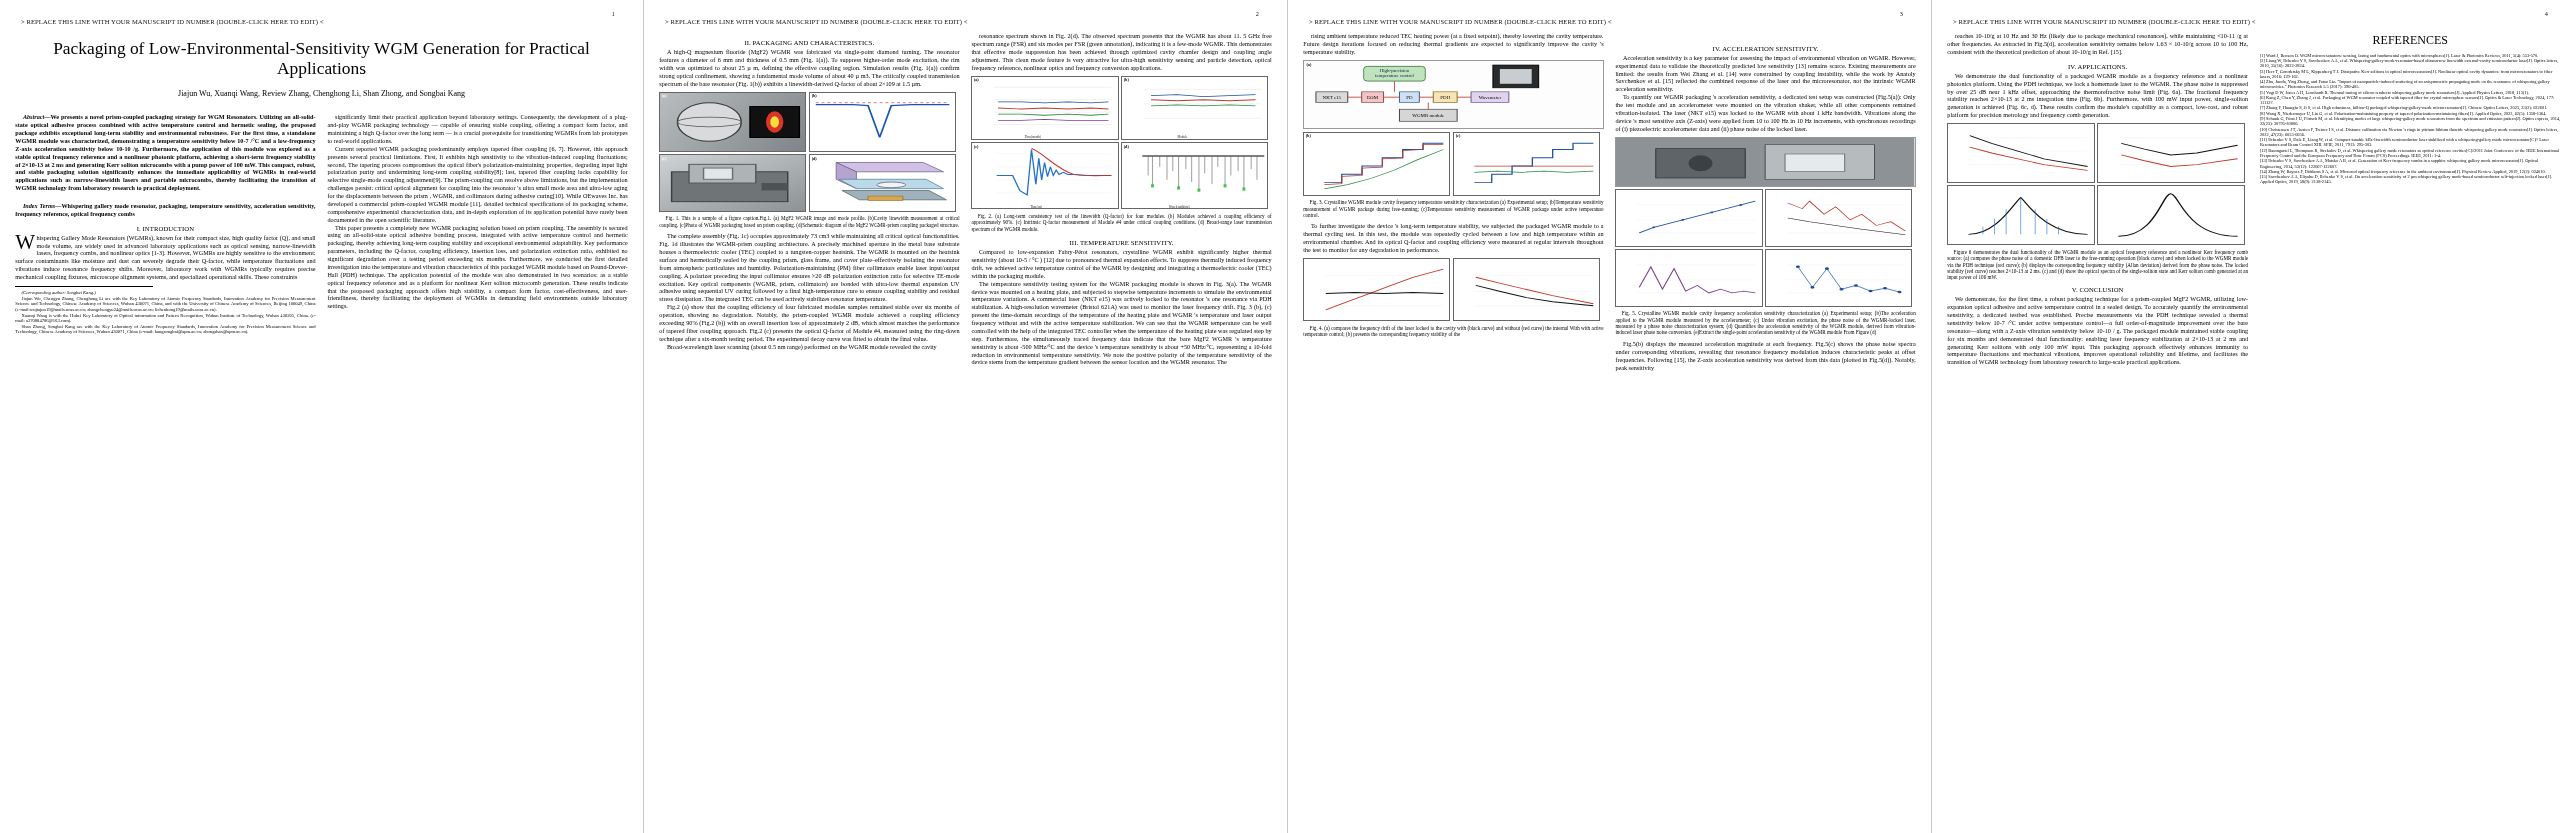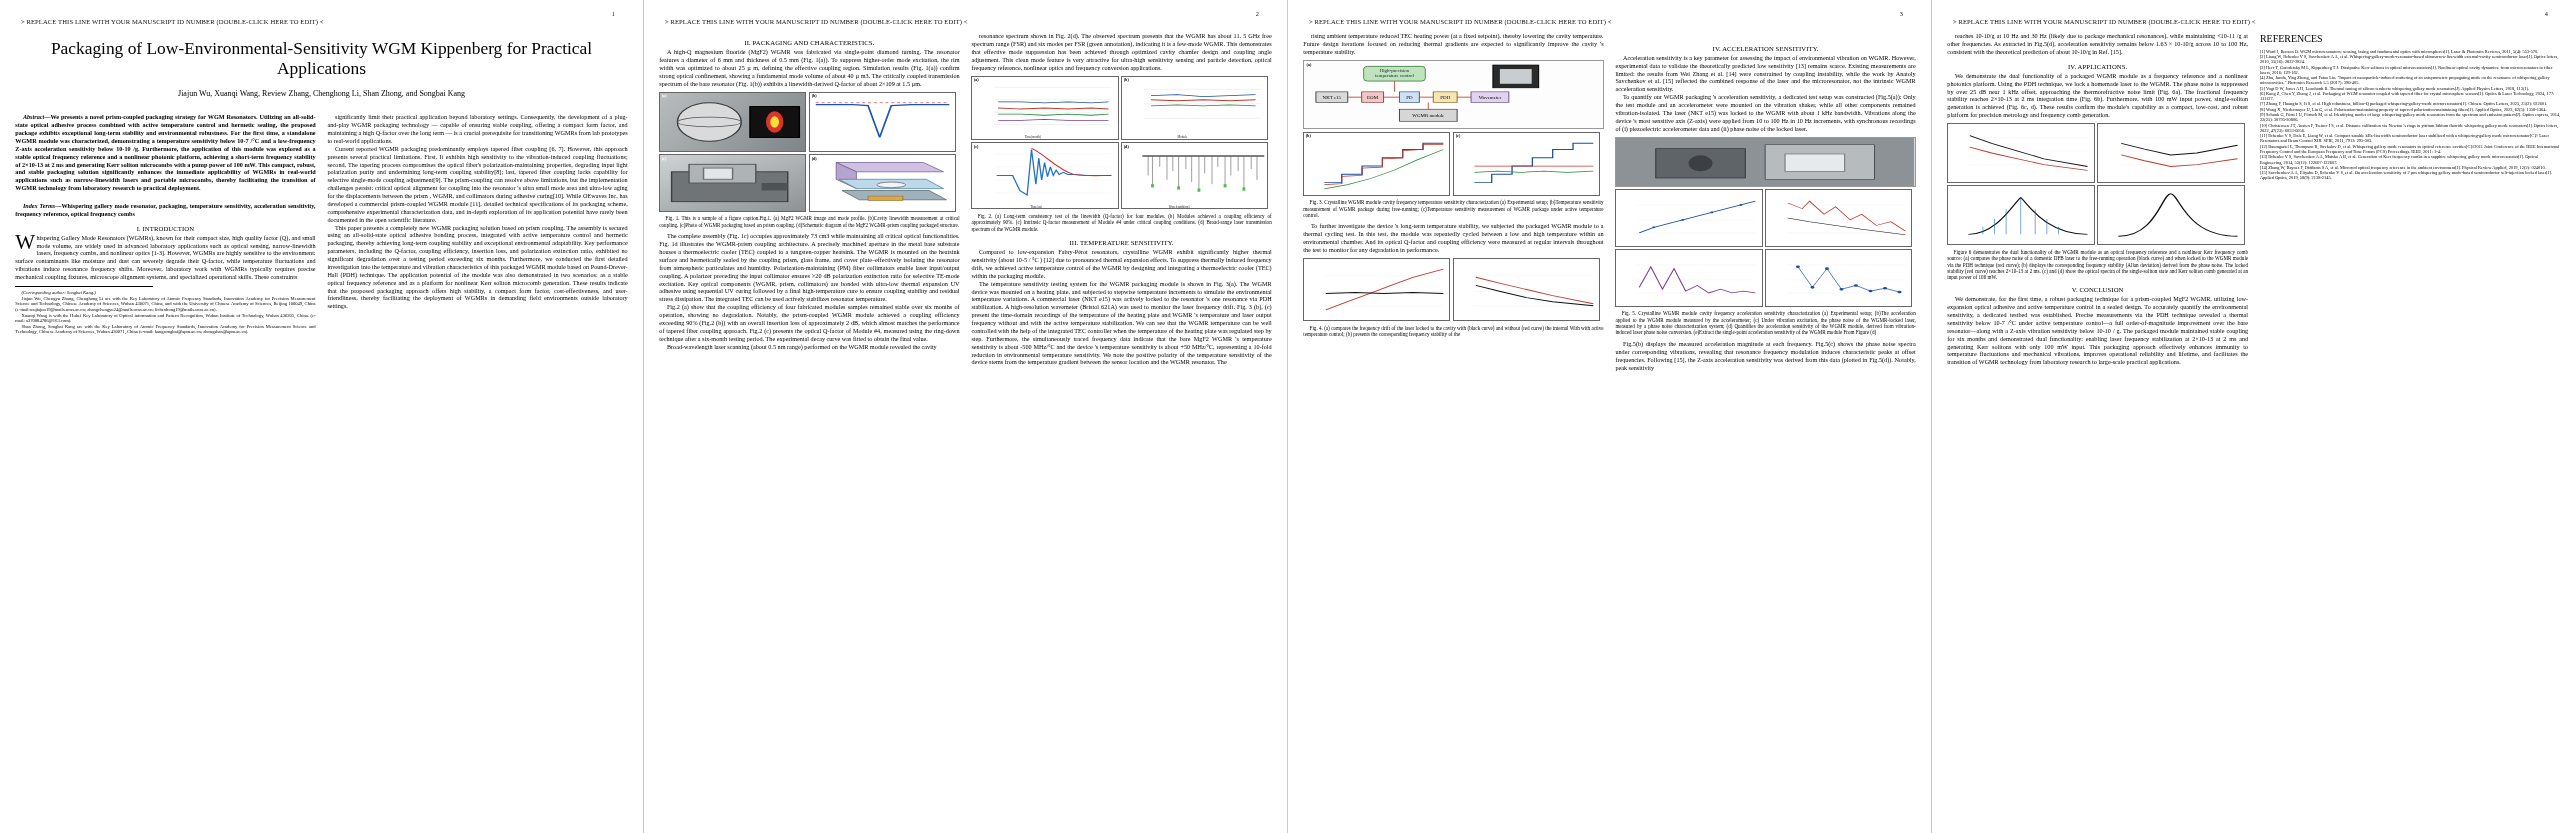--- a/index.html
+++ b/index.html
@@ -98,42 +98,42 @@
     margin-top: 4.2px;
     position: relative;
     background: #fff;
   }
   .refs p {
     font-size: 4.4px; line-height: 1.2;
     text-indent: 0; margin: 0;
     text-align: left;
   }
   .refs-head {
-    text-align: left; font-variant: small-caps;
-    font-size: 10px; margin: 1.4px 0 4.2px 0;
+    text-align: center; font-variant: small-caps;
+    font-size: 12px; margin: 1.4px 0 4.2px 0;
   }
   .plotbox {
     border: 0.7px solid #333; background: #fff; position: relative; overflow:hidden;
   }
   .axis-t { position:absolute; font-size:3.1px; color:#222; }
   svg { display:block; }
   .sub-lab { position:absolute; font-size:4.2px; font-weight:bold; }
   .fig1-grid { display:flex; gap:2.8px; }
   .tile { border:0.7px solid #666; }
 </style>
 </head>
 <body>
 
 <div class="viewport">
 
   <div class="page">
     <div class="page-num">1</div>
     <div class="running-head">&gt; REPLACE THIS LINE WITH YOUR MANUSCRIPT ID NUMBER (DOUBLE-CLICK HERE TO EDIT) &lt;</div>
 
-    <div class="title">Packaging of Low-Environmental-Sensitivity WGM Kippenberg for Practical Applications</div>
+    <div class="title">Packaging of Low-Environmental-Sensitivity WGM Generation for Practical Applications</div>
     <div class="authors">Jiajun Wu,  Xuanqi Wang,  Review Zhang,  Chenghong Li,  Shan Zhong,  and Songbai Kang</div>
 
     <div class="cols" style="margin-top:15.3px;">
       <div class="col">
         <p class="abstract"><i>Abstract</i><span>—We presents a novel prism-coupled packaging strategy for WGM Resonators. Utilizing an all-solid-state optical adhesive process combined with active temperature control and hermetic sealing, the proposed package exhibits exceptional long-term stability and environmental robustness. For the first time, a standalone WGMR module was characterized, demonstrating a temperature sensitivity below 10-7 /°C and a low-frequency Z-axis acceleration sensitivity below 10-10 /g. Furthermore, the application of this module was explored as a stable optical frequency reference and a nonlinear photonic platform, achieving a short-term frequency stability of 2×10-13 at 2 ms and generating Kerr soliton microcombs with a pump power of 100 mW. This compact, robust, and stable packaging solution significantly enhances the immediate applicability of WGMRs in real-world applications such as narrow-linewidth lasers and portable microcombs, thereby facilitating the transition of WGMR technology from laboratory research to practical deployment.</span></p>
         <div style="height:9.7px"></div>
         <p class="index"><i>Index Terms</i><span>—Whispering gallery mode resonator, packaging, temperature sensitivity, acceleration sensitivity, frequency reference, optical frequency combs</span></p>
         <div class="sec-head">I. INTRODUCTION</div>
         <p class="dropcap-para"><span class="dropcap">W</span><span>hispering Gallery Mode Resonators (WGMRs), known for their compact size, high quality factor (Q), and small mode volume, are widely used in advanced laboratory applications such as optical sensing, narrow-linewidth lasers, frequency combs, and nonlinear optics [1-3]. However, WGMRs are highly sensitive to the environment: surface contaminants like moisture and dust can severely degrade their Q-factor, while temperature fluctuations and vibrations induce resonance frequency shifts. Moreover, laboratory work with WGMRs typically requires precise mechanical coupling fixtures, microscope alignment systems, and specialized operational skills. These constraints</span></p>
         <hr class="footnote-rule">

